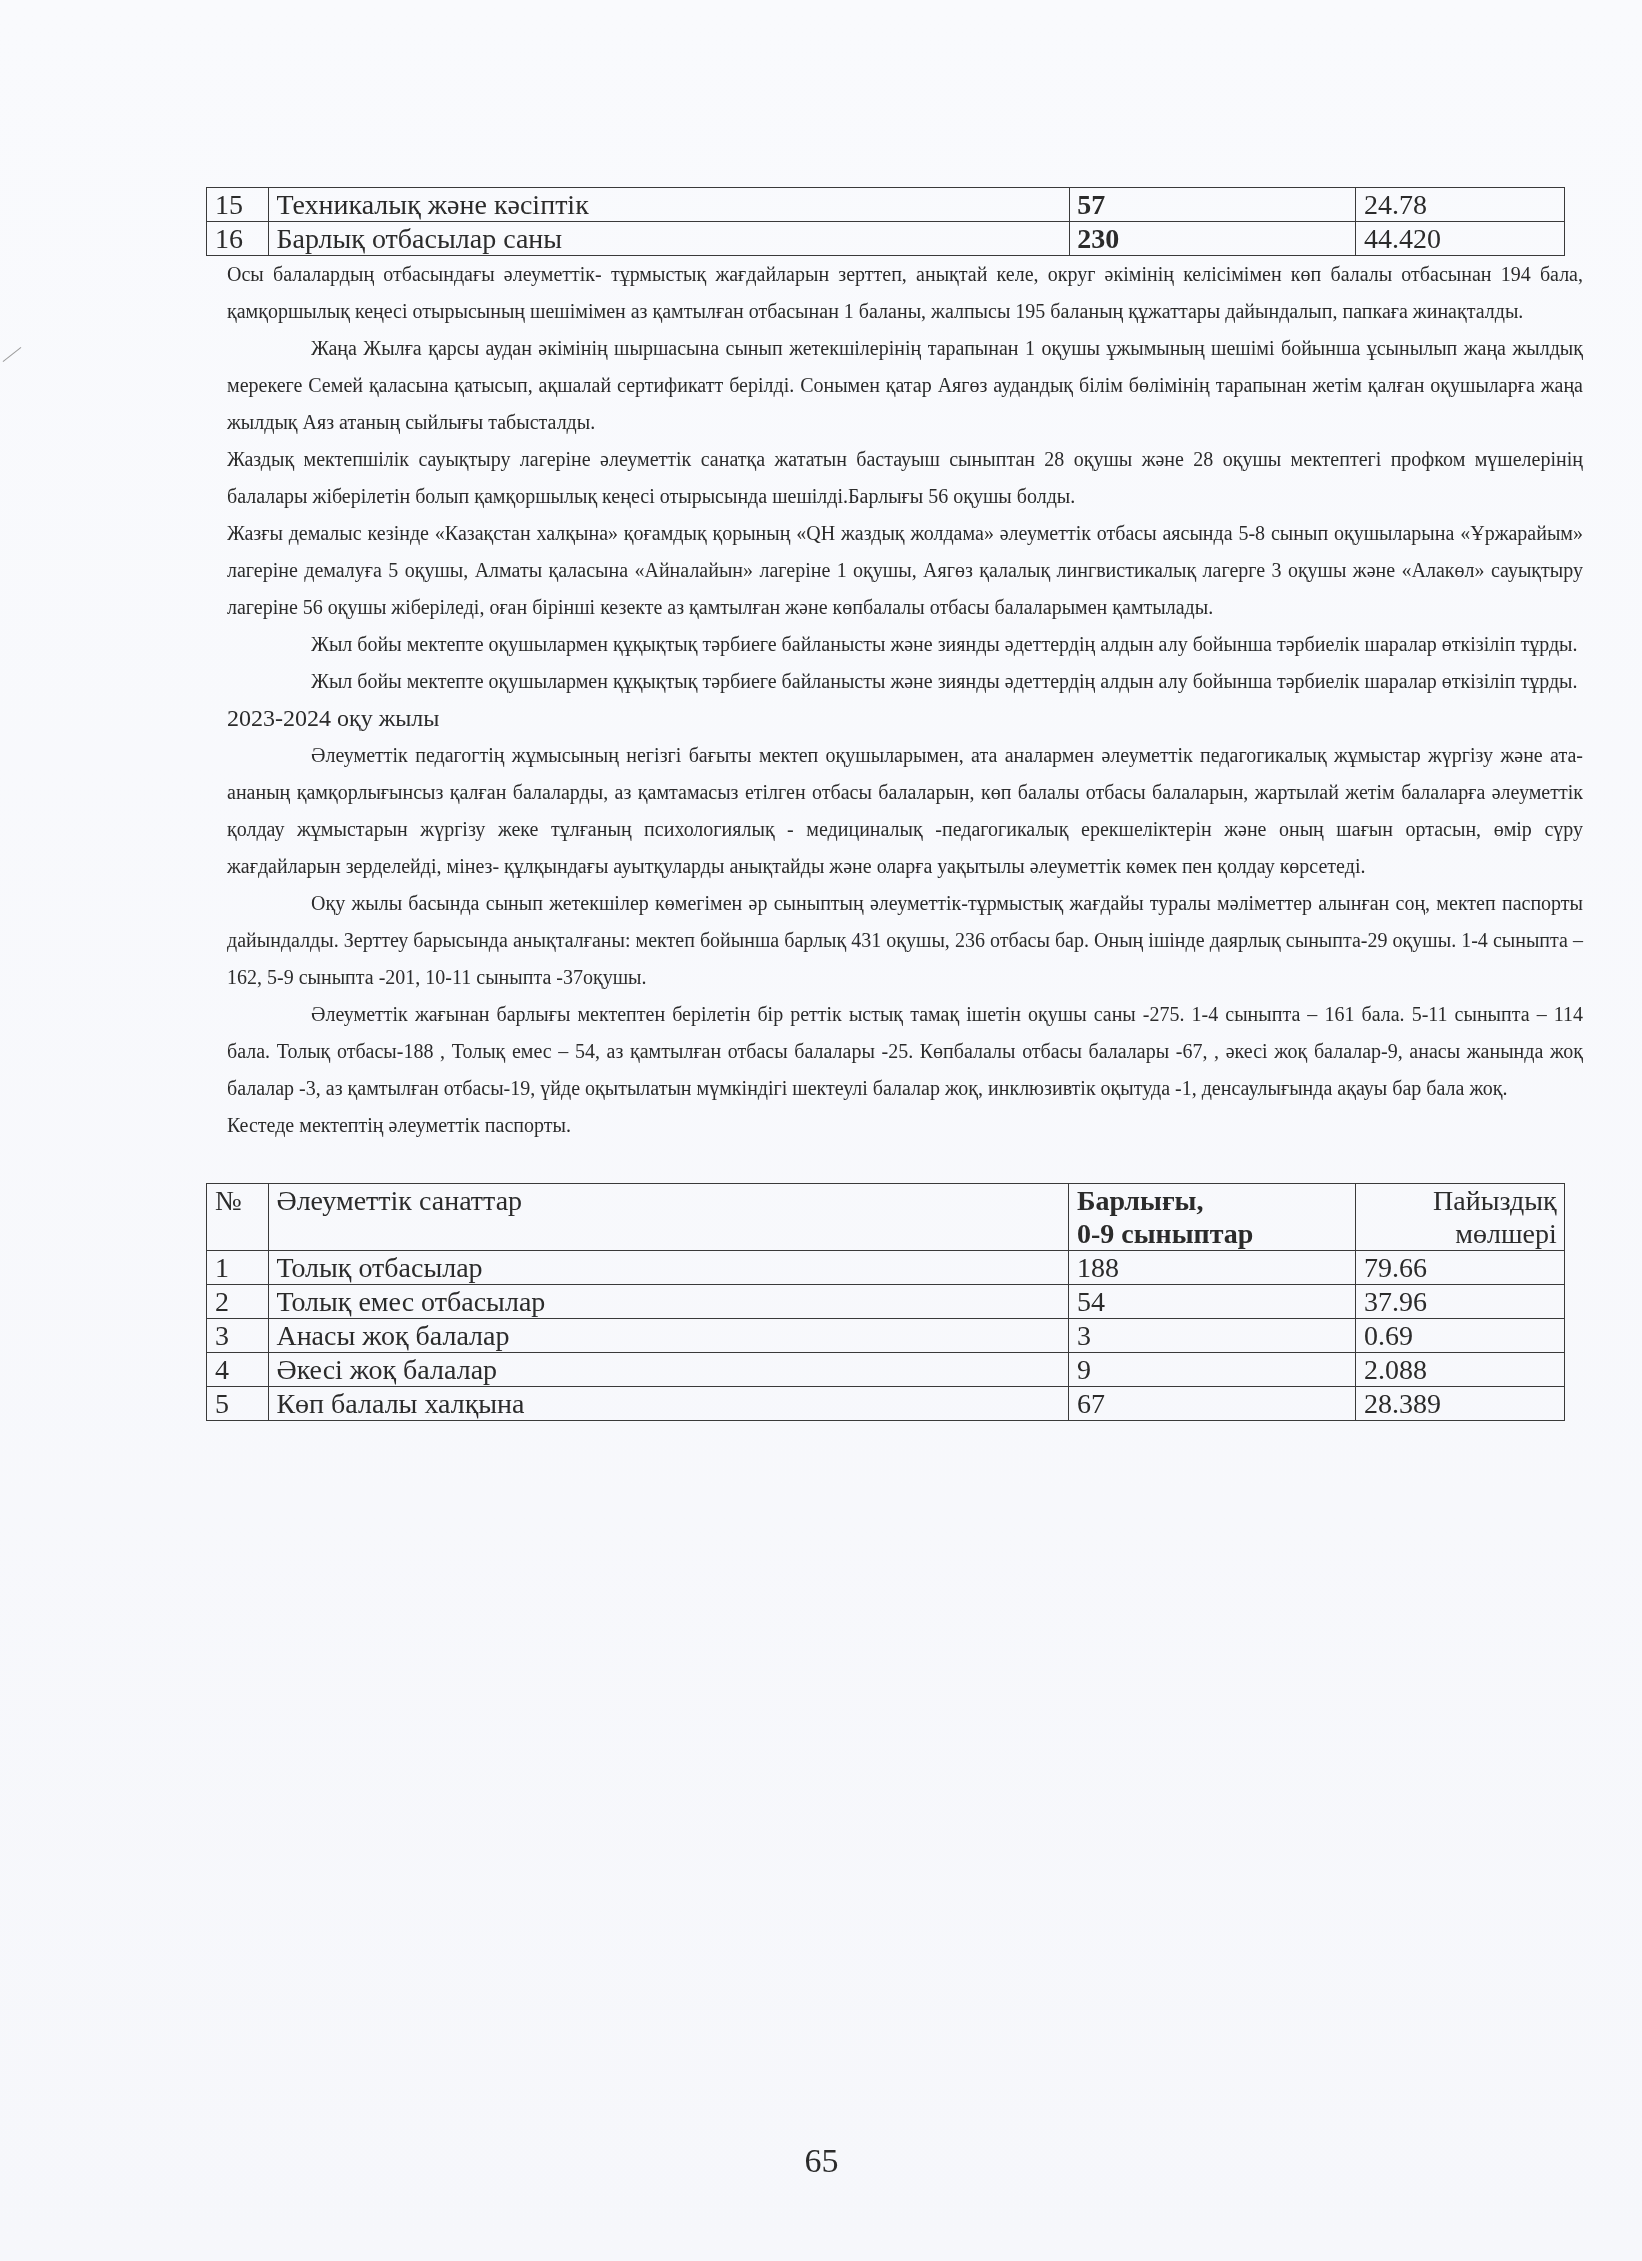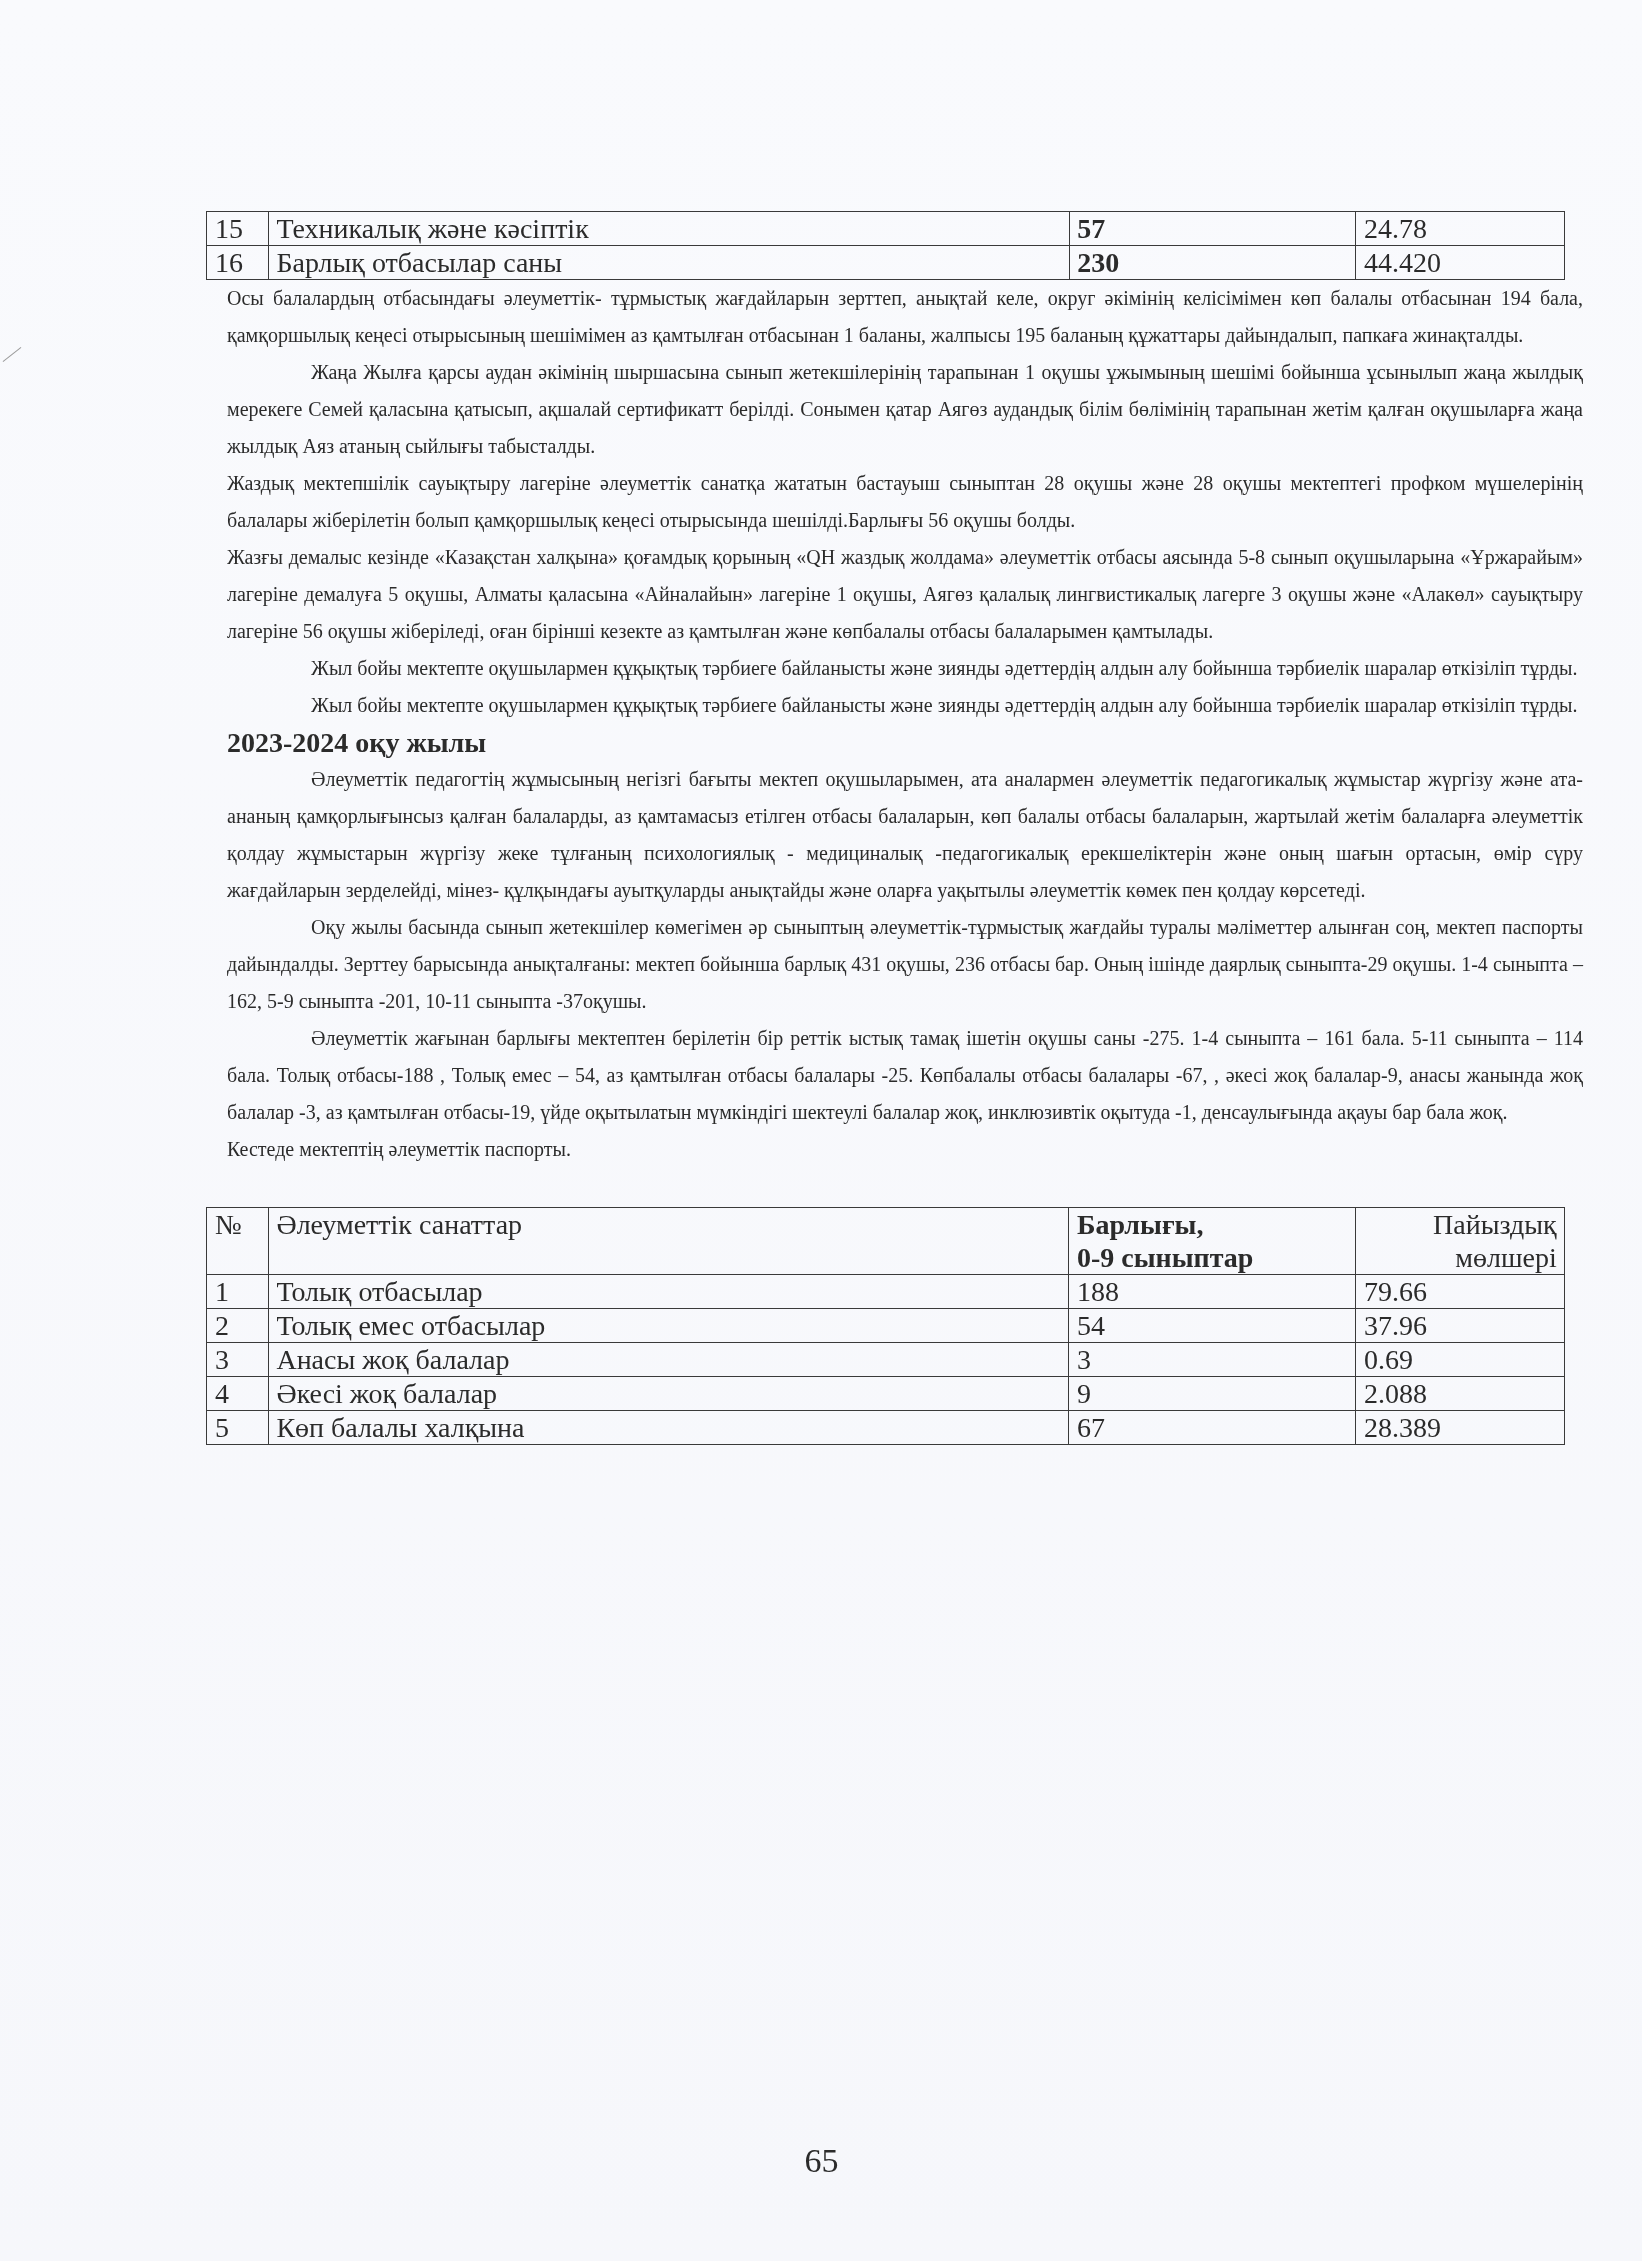--- a/index.html
+++ b/index.html
@@ -18,21 +18,20 @@
   }
   .scan-mark {
     position: absolute; left: 2.6px; top: 361px;
     width: 23px; height: 1.3px; background: #9a9a9a;
     transform: rotate(-38deg); transform-origin: left center;
   }
   .content {
     position: absolute;
     left: 227px; top: 187px;
     width: 1356px;
-    margin-top: 24px;
   }
   table.doc {
     border-collapse: collapse;
     width: 1359px;
     margin-left: -20.6px;
     font-size: 28px;
     line-height: 33px;
   }
   table.doc td {
     border: 1.9px solid #3a3a3a;
@@ -46,23 +45,23 @@
   p.para {
     margin: 0;
     font-size: 20px;
     line-height: 37px;
     text-align: justify;
   }
   p.indent { text-indent: 84px; }
   p.indent-big { text-indent: 206px; }
   h2.section {
     margin: 0;
-    font-size: 28px;
+    font-size: 24px;
     line-height: 37px;
-    font-weight: bold;
+    font-weight: normal;
   }
   .spacer { height: 39px; }
   .page-number {
     position: absolute;
     left: 0; width: 1643px;
     top: 2142px;
     text-align: center;
     font-size: 34px;
   }
 </style>

